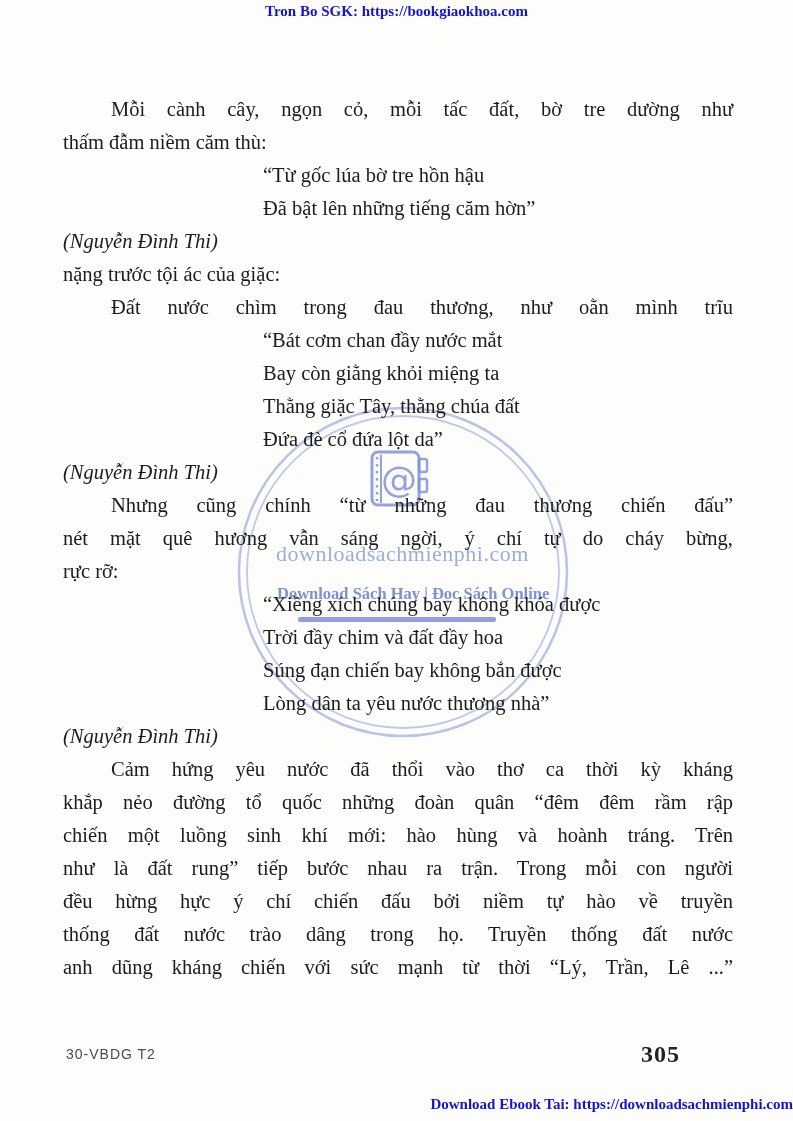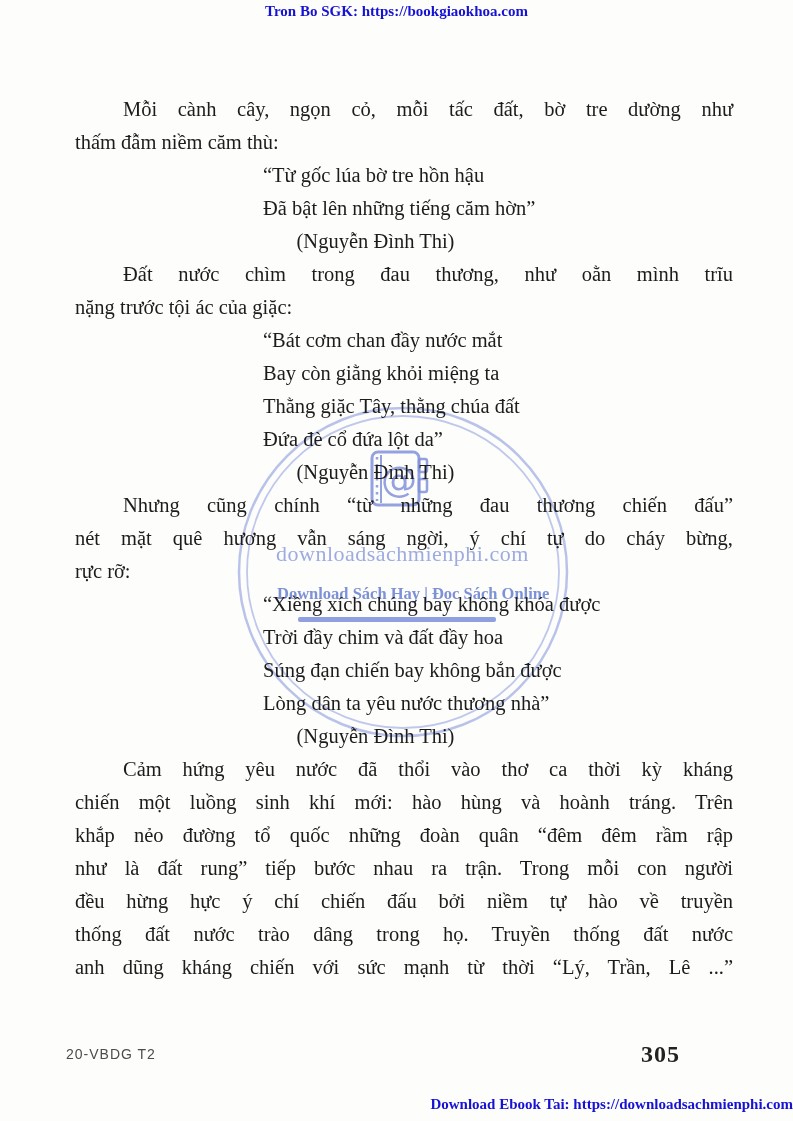--- a/index.html
+++ b/index.html
@@ -37,36 +37,36 @@
   .column{
     position:absolute;left:63px;top:93px;width:670px;
     font-size:20.5px;color:var(--ink);
     z-index:2;
   }
   .ln{
     line-height:33px;
     text-align:justify;
     text-align-last:justify;
     white-space:nowrap;
-    margin-left:12px;
   }
   .ln.last{
     text-align:right;
     text-align-last:left;
   }
   .ind{ text-indent:48px; }
   .vln{
     line-height:33px;
     padding-left:200px;
     white-space:nowrap;
   }
   .attr{
     line-height:33px;
-    text-align:center;
+    text-align:left;
     padding-right:45px;
+    font-style:italic;
   }
   
   .watermark{position:absolute;left:0;top:0;z-index:1;pointer-events:none;}
   .wm-circle{position:absolute;left:235px;top:404px;}
   .wm-logo{position:absolute;left:364px;top:449px;}
   .wm-site{
     position:absolute;left:276px;top:541px;width:240px;
     font-size:22px;letter-spacing:0.5px;
     color:rgba(140,156,220,0.85);
     font-family:"Liberation Serif", serif;
@@ -130,22 +130,22 @@
     </div>
 
     <div class="verse">
       <div class="vln">“Từ gốc lúa bờ tre hồn hậu</div>
       <div class="vln">Đã bật lên những tiếng căm hờn”</div>
     </div>
 
     <div class="attr">(Nguyễn Đình Thi)</div>
 
     <div class="para">
+      <div class="ln last">nặng trước tội ác của giặc:</div>
       <div class="ln ind">Đất nước chìm trong đau thương, như oằn mình trĩu</div>
-      <div class="ln last">nặng trước tội ác của giặc:</div>
     </div>
 
     <div class="verse">
       <div class="vln">“Bát cơm chan đầy nước mắt</div>
       <div class="vln">Bay còn giằng khỏi miệng ta</div>
       <div class="vln">Thằng giặc Tây, thằng chúa đất</div>
       <div class="vln">Đứa đè cổ đứa lột da”</div>
     </div>
 
     <div class="attr">(Nguyễn Đình Thi)</div>
@@ -160,27 +160,27 @@
       <div class="vln">“Xiềng xích chúng bay không khóa được</div>
       <div class="vln">Trời đầy chim và đất đầy hoa</div>
       <div class="vln">Súng đạn chiến bay không bắn được</div>
       <div class="vln">Lòng dân ta yêu nước thương nhà”</div>
     </div>
 
     <div class="attr">(Nguyễn Đình Thi)</div>
 
     <div class="para">
       <div class="ln ind">Cảm hứng yêu nước đã thổi vào thơ ca thời kỳ kháng</div>
+      <div class="ln">khắp nẻo đường tổ quốc những đoàn quân “đêm đêm rầm rập</div>
       <div class="ln">chiến một luồng sinh khí mới: hào hùng và hoành tráng. Trên</div>
-      <div class="ln">khắp nẻo đường tổ quốc những đoàn quân “đêm đêm rầm rập</div>
       <div class="ln">như là đất rung” tiếp bước nhau ra trận. Trong mỗi con người</div>
       <div class="ln">đều hừng hực ý chí chiến đấu bởi niềm tự hào về truyền</div>
       <div class="ln">thống đất nước trào dâng trong họ. Truyền thống đất nước</div>
       <div class="ln">anh dũng kháng chiến với sức mạnh từ thời “Lý, Trần, Lê ...”</div>
     </div>
 
   </div>
 
-  <div class="printer-mark">20-VBDG T2</div>
+  <div class="printer-mark">30-VBDG T2</div>
   <div class="page-number">305</div>
   <div class="footer-link">Download Ebook Tai: https://downloadsachmienphi.com</div>
 
 </div>
 
 </body></html>

